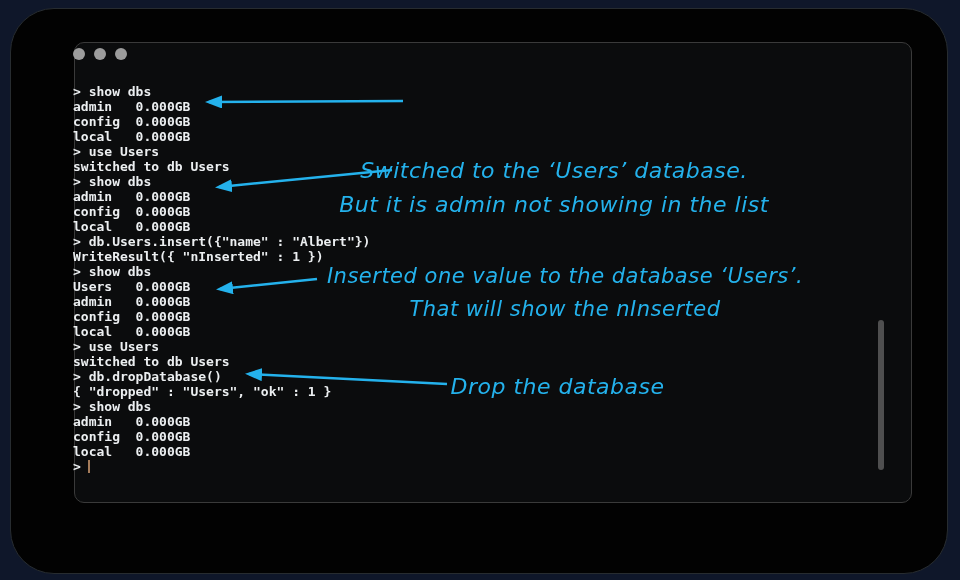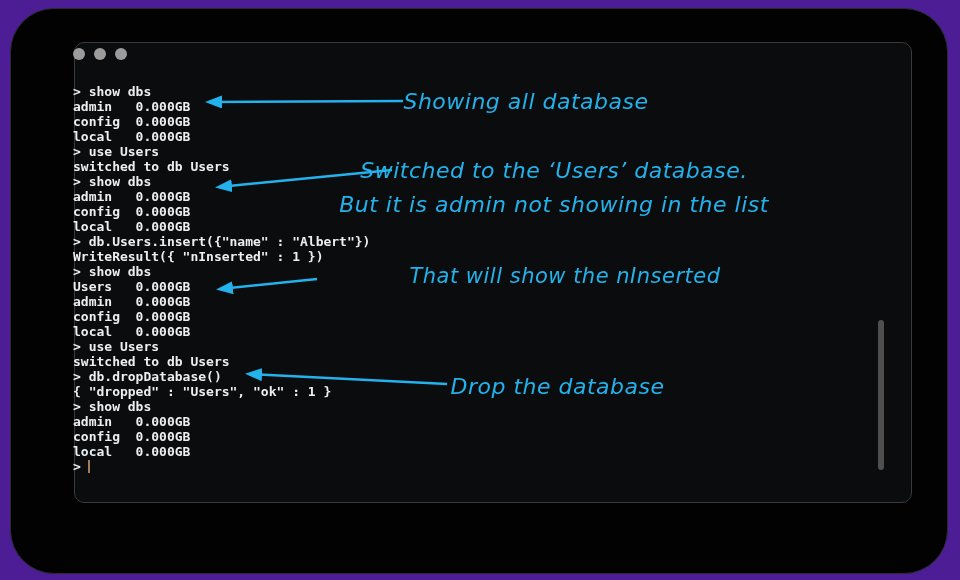--- a/index.html
+++ b/index.html
@@ -1,16 +1,16 @@
 <!DOCTYPE html>
 <html><head>
 <meta charset="utf-8">
 <style>
   html,body{margin:0;padding:0;background:#ffffff;}
-  .stage{position:relative;width:960px;height:580px;background:#4c1d95;overflow:hidden;
+  .stage{position:relative;width:960px;height:580px;background:#0f172a;overflow:hidden;
          font-family:"DejaVu Sans",sans-serif;}
   .frame{position:absolute;left:10px;top:8px;width:936px;height:564px;
          background:#020202;border:1px solid #272c30;border-radius:44px;}
   .terminal{position:absolute;left:63px;top:33px;width:836px;height:459px;
             background:#0b0c0d;border:1px solid #3a3a3a;border-radius:10px;}
   .dots{position:absolute;left:73px;top:48px;display:flex;gap:9px;}
   .dot{width:12px;height:12px;border-radius:50%;background:#9c9c9c;}
   .term-out{position:absolute;left:73px;top:84px;margin:0;
             font-family:"DejaVu Sans Mono","Liberation Mono",monospace;
             font-size:13px;font-weight:700;line-height:15px;color:#eceff1;
@@ -55,27 +55,25 @@
       <marker id="ah" markerUnits="userSpaceOnUse" markerWidth="18" markerHeight="14" refX="13" refY="6.5" orient="auto">
         <path d="M17,6.5 L0,0 L0,13 Z" fill="#24b2ec"></path>
       </marker>
     </defs>
     <line x1="403" y1="101" x2="209" y2="102" stroke="#24b2ec" stroke-width="2.5" marker-end="url(#ah)"></line>
     <line x1="392" y1="170" x2="219" y2="187" stroke="#24b2ec" stroke-width="2.5" marker-end="url(#ah)"></line>
     <line x1="317" y1="279" x2="220" y2="289" stroke="#24b2ec" stroke-width="2.5" marker-end="url(#ah)"></line>
     <line x1="447" y1="384" x2="249" y2="374" stroke="#24b2ec" stroke-width="2.5" marker-end="url(#ah)"></line>
   </svg>
 
-  <div class="note note-1">
-    <div>Showing all database</div>
-  </div>
   <div class="note note-2">
     <div>Switched to the ‘Users’ database.</div>
     <div>But it is admin not showing in the list</div>
   </div>
   <div class="note note-3">
+    <div>Inserted one value to the database ‘Users’.</div>
     <div>That will show the nInserted</div>
   </div>
   <div class="note note-4">
     <div>Drop the database</div>
   </div>
 
 </div>
 
 </body></html>

